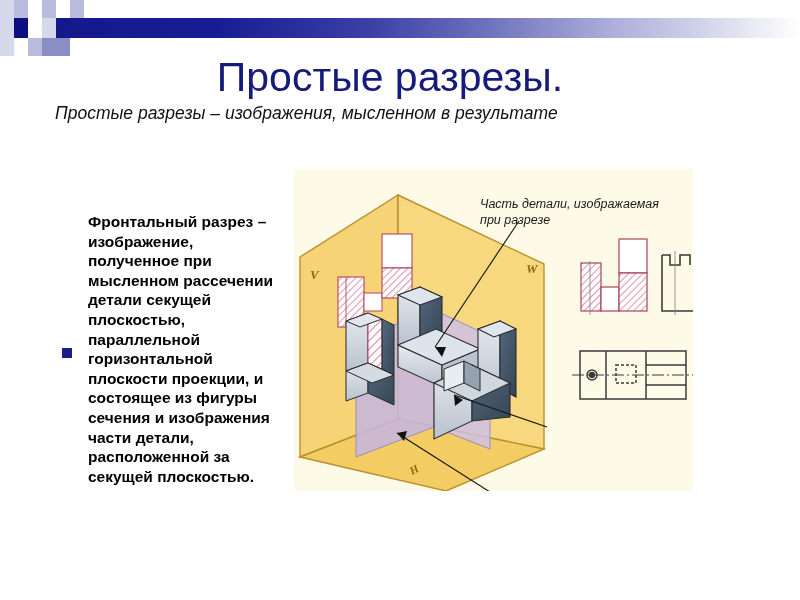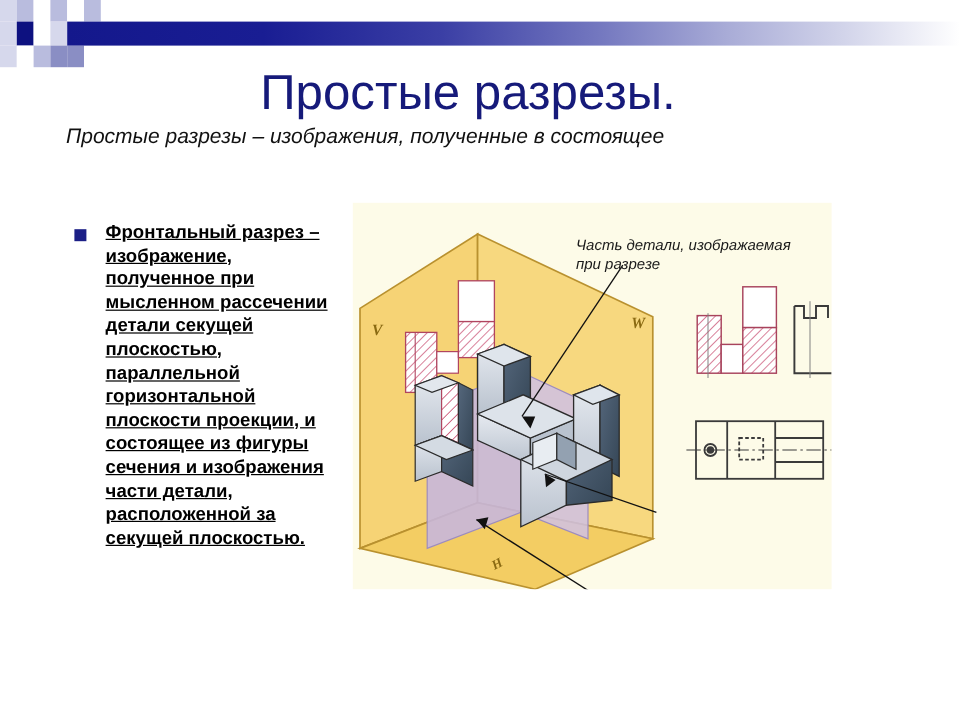--- a/index.html
+++ b/index.html
@@ -43,22 +43,22 @@
     font-size:17.5px;line-height:25px;
     color:#111111;
     font-style:italic;
     font-family:"Liberation Sans", sans-serif;
   }
   .subtitle .lead{font-weight:normal;font-style:italic;}
   .subtitle .ln2{display:block;padding-left:75px;}
 
   
   .bullet-block{
-    position:absolute;left:62px;top:184px;width:232px;
-    display:flex;align-items:flex-start;text-decoration:underline;
+    position:absolute;left:62px;top:212px;width:232px;
+    display:flex;align-items:center;
   }
   .bullet-marker{
     width:10px;height:10px;background:#1b1f86;
     margin-top:7px;margin-right:16px;flex:0 0 auto;
   }
   .bullet-text{
     font-size:15.5px;line-height:19.6px;
     font-weight:bold;color:#000000;
     font-family:"Liberation Sans", sans-serif;
     width:200px;
@@ -104,21 +104,21 @@
     <div class="sq m" style="left:42px;top:38px;width:14px;height:18px;"></div>
     <div class="sq w" style="left:56px;top:0px;width:14px;height:18px;"></div>
     <div class="sq m" style="left:56px;top:38px;width:14px;height:18px;"></div>
     <div class="sq l" style="left:70px;top:0px;width:14px;height:18px;"></div>
     <div class="bar"></div>
   </div>
 
   <div class="title">Простые разрезы.</div>
 
   <div class="subtitle">
-    <span class="lead">Простые разрезы</span><span> – изображения, полученные в состоящее</span>
+    <span class="lead">Простые разрезы</span><span> – изображения, мысленном в результате</span>
   </div>
 
   <div class="bullet-block">
     <div class="bullet-marker"></div>
     <div class="bullet-text">Фронтальный разрез – изображение, полученное при мысленном рассечении детали секущей плоскостью, параллельной горизонтальной плоскости проекции, и состоящее из фигуры сечения и изображения части детали, расположенной за секущей плоскостью.</div>
   </div>
 
   <div class="figure">
     <svg class="fig-svg" width="399" height="322" viewBox="0 0 399 322">
       <defs>

